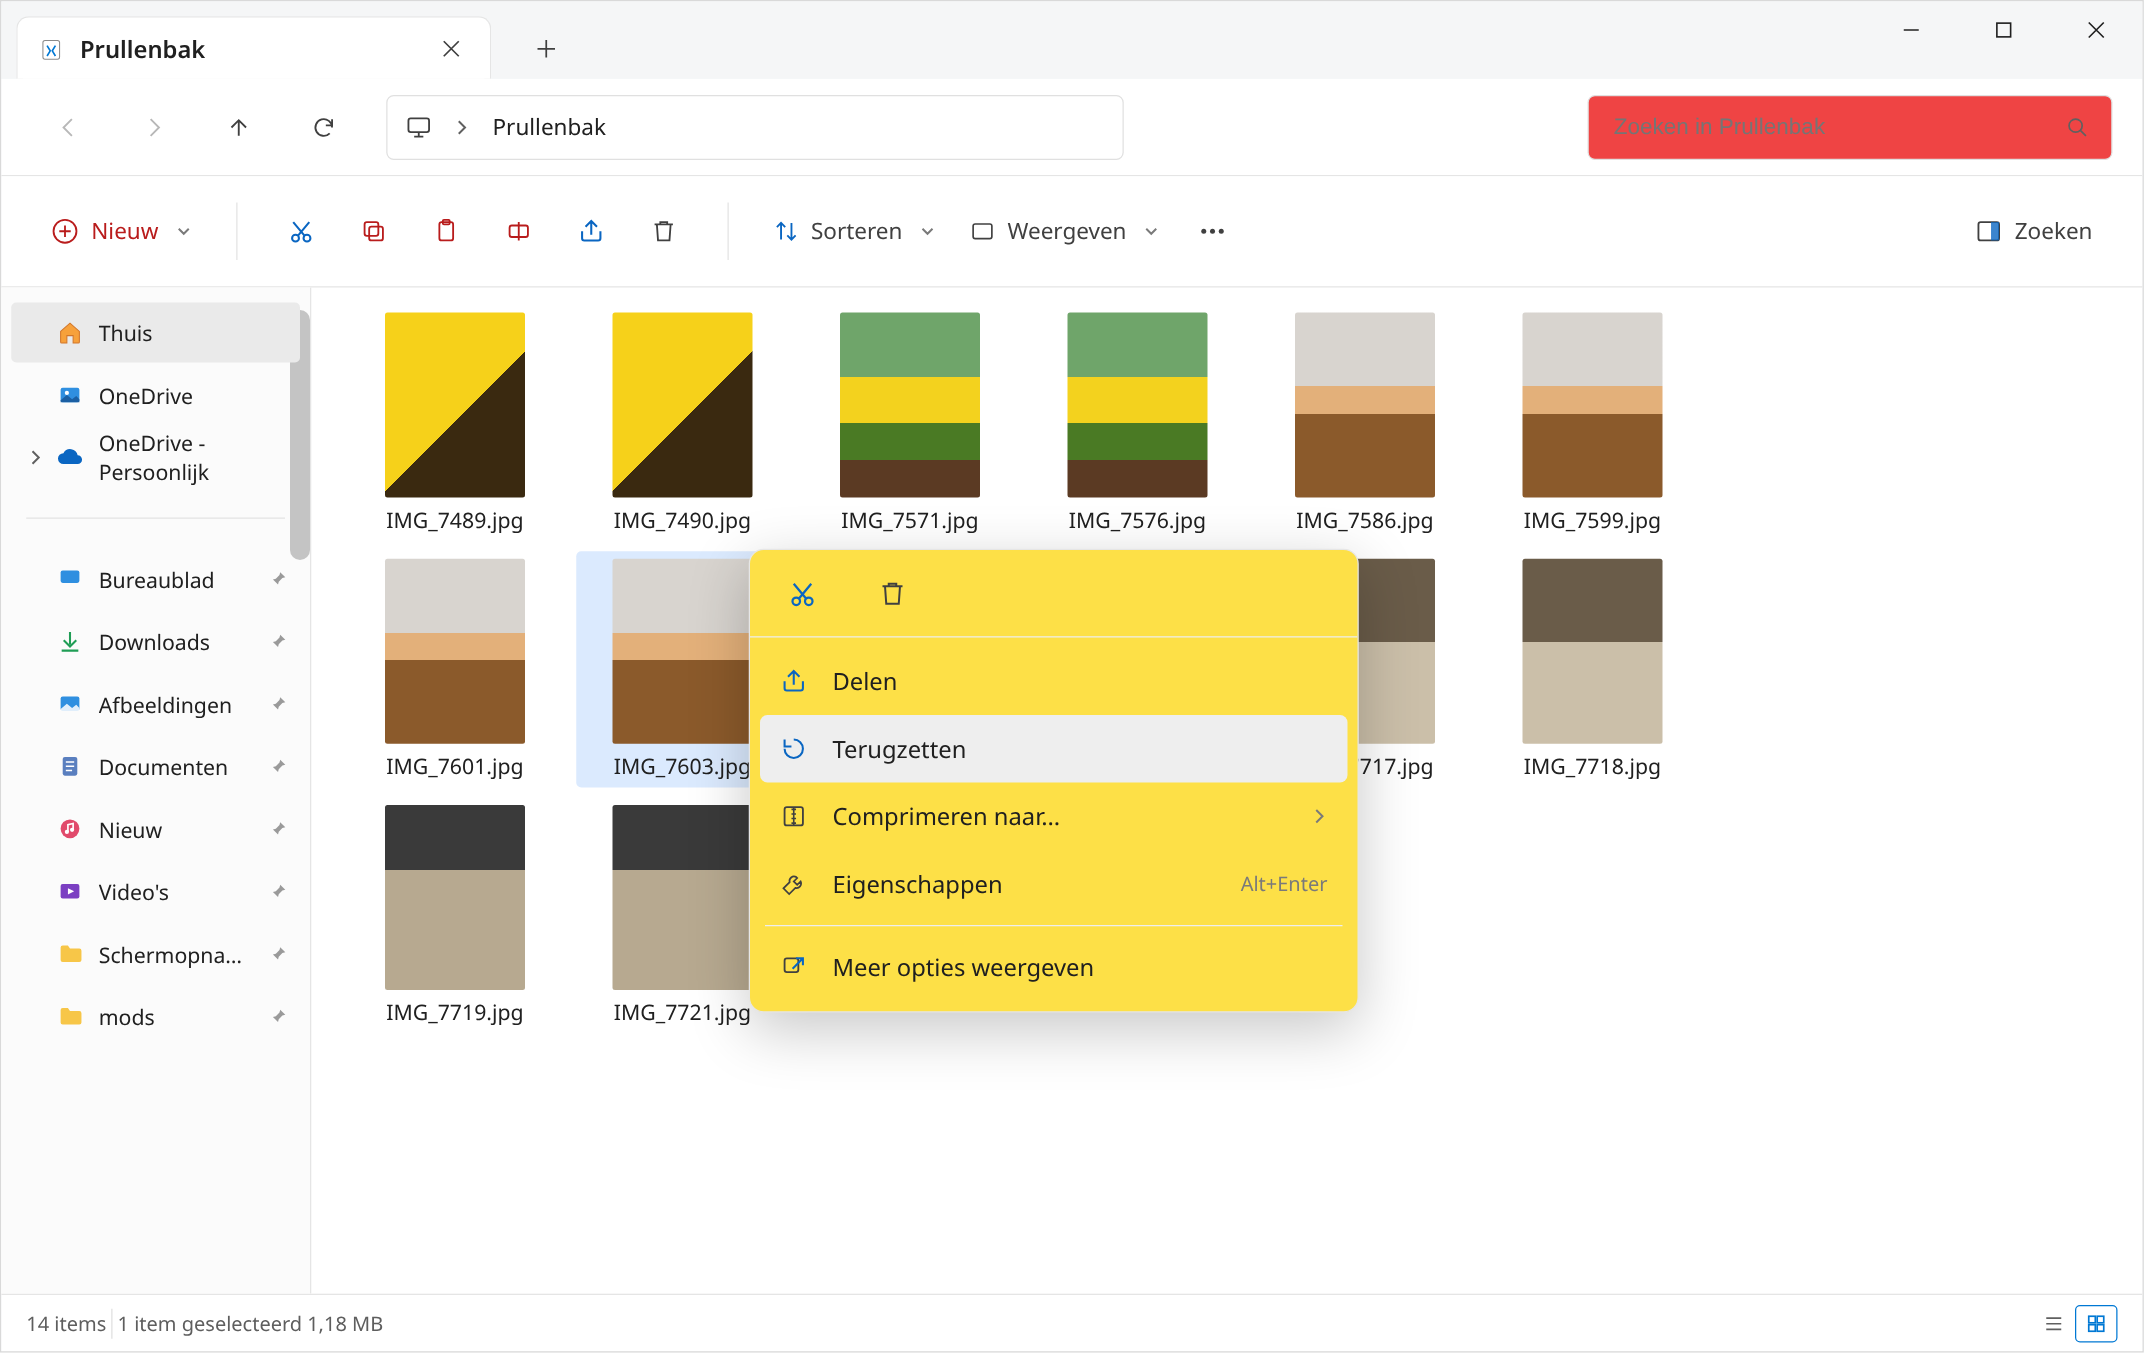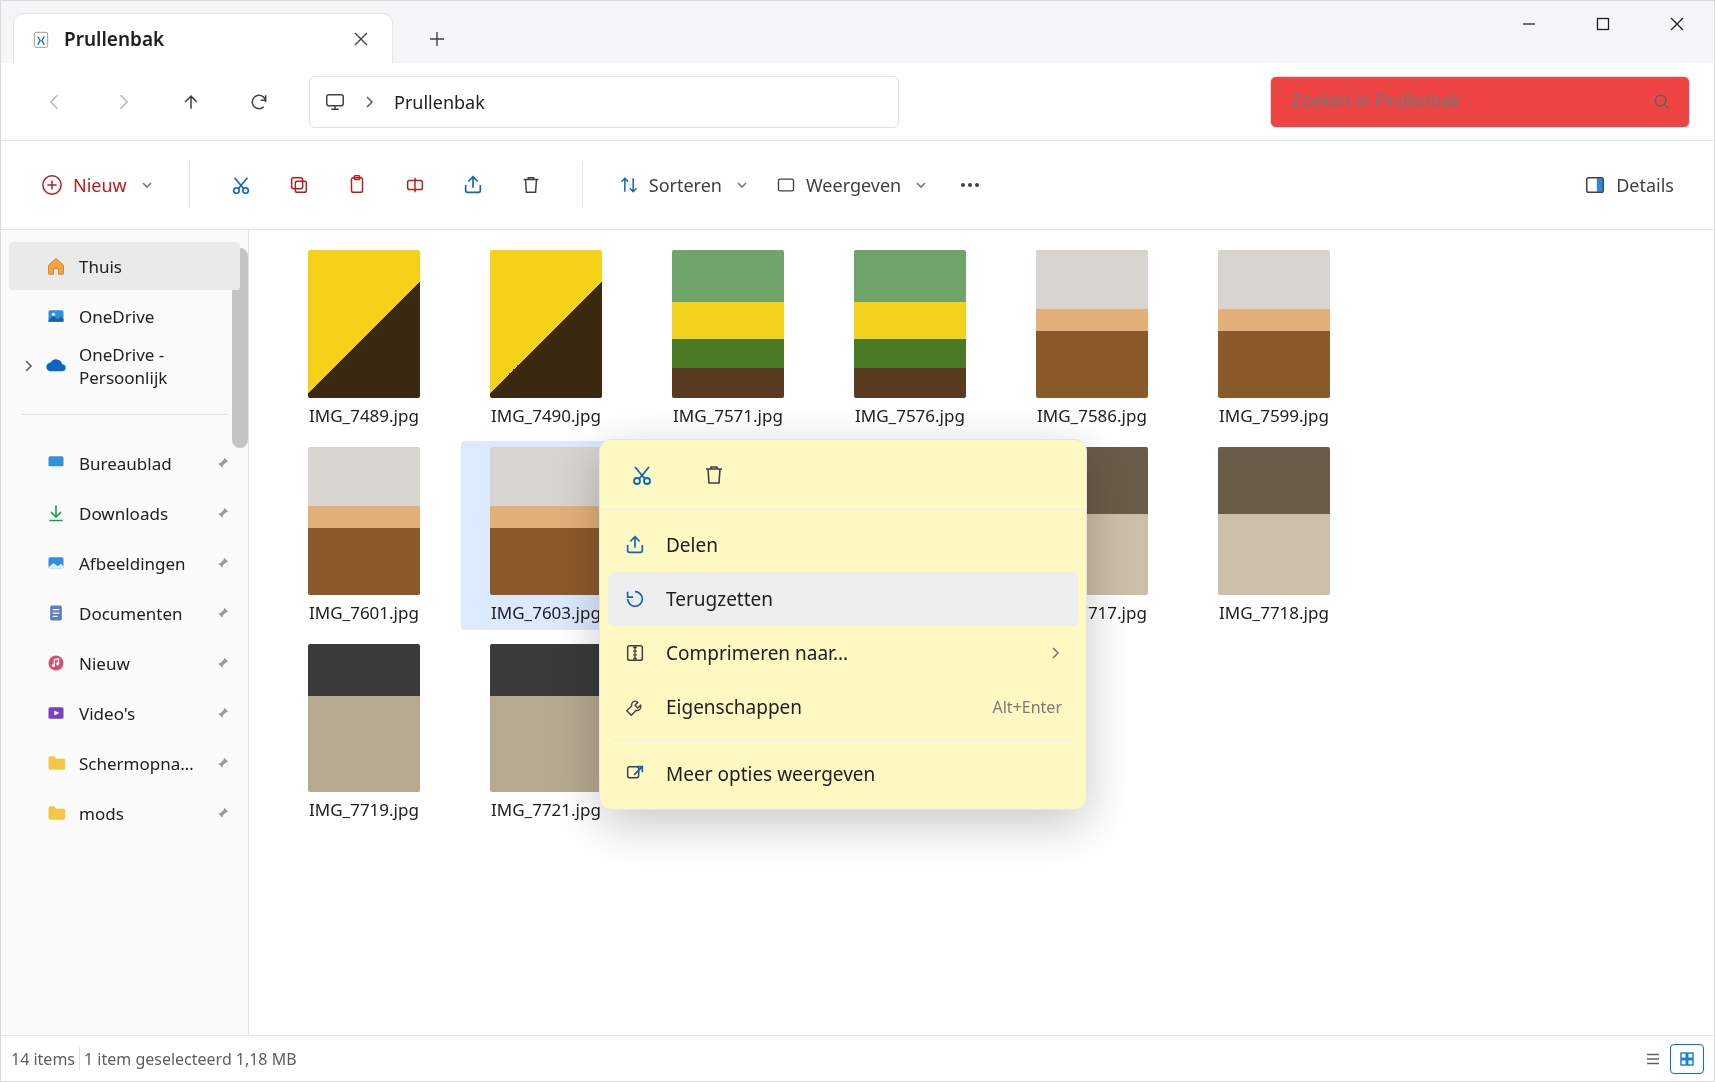--- a/index.html
+++ b/index.html
@@ -90,31 +90,31 @@
   .fname{margin-top:6px;font-size:17px;text-align:center;white-space:nowrap;overflow:hidden;text-overflow:ellipsis;max-width:160px}
 
   
   .th-sunflower-close{background:linear-gradient(135deg,#f6d11a 0 55%,#3a2910 55% 100%)}
   .th-sunflower-sky{background:linear-gradient(180deg,#6fa56a 0 35%,#f3d21e 35% 60%,#4a7a24 60% 80%,#5b3a23 80% 100%)}
   .th-cat-desk{background:linear-gradient(180deg,#d8d4cf 0 40%,#e3b07a 40% 55%,#8b5a2b 55% 100%)}
   .th-dog-inside{background:linear-gradient(180deg,#6a5c49 0 45%,#cbbfa9 45% 100%)}
   .th-dog-paws{background:linear-gradient(180deg,#3a3a3a 0 35%,#b7a990 35% 100%)}
 
   
-  .status{position:absolute; left:0; right:0; bottom:0; height:46px; background:#fff; border-top:1px solid var(--border); display:flex; align-items:center; padding:0 10px; gap:4px; font-size:16px; color:var(--muted)}
+  .status{position:absolute; left:0; right:0; bottom:0; height:46px; background:#fff; border-top:1px solid var(--border); display:flex; align-items:center; padding:0 20px; gap:4px; font-size:16px; color:var(--muted)}
   .status .sep{width:1px; height:24px; background:#e0e0e0}
   .status .spacer{flex:1}
   .view-toggle{display:flex;gap:0}
   .view-toggle .vbtn{width:34px;height:30px;display:flex;align-items:center;justify-content:center;border:1px solid transparent;border-radius:4px}
   .view-toggle .vbtn.active{border-color:var(--accent);color:var(--accent)}
 
   
   .ctx{
     position:absolute; left:598px; top:438px; width:488px;
-    background:#fef9c3; border-radius:12px;
+    background:#fde047; border-radius:12px;
     box-shadow:0 14px 48px rgba(0,0,0,.22);
     border:1px solid #e6e6e6; overflow:hidden; z-index:50;
   }
   .ctx-icons{height:70px;display:flex;align-items:center;gap:36px;padding:0 24px;border-bottom:1px solid #eee}
   .ctx-icn{width:36px;height:36px;display:flex;align-items:center;justify-content:center;border-radius:6px}
   .ctx-list{padding:8px}
   .ctx-item{height:54px;border-radius:6px;display:flex;align-items:center;padding:0 16px;gap:20px;font-size:19px}
   .ctx-item.hovered{background:#eeeeee}
   .ctx-item .spacer{flex:1}
   .ctx-item .hint{color:#7a7a7a;font-size:16px}
@@ -293,21 +293,21 @@
         <circle cx="12" cy="12" r="2" fill="#404040"></circle>
         <circle cx="19" cy="12" r="2" fill="#404040"></circle>
       </svg>
     </div>
   <div class="spacer"></div>
   <div class="t-btn">
     <svg width="22" height="22" viewBox="0 0 24 24">
         <rect x="3" y="4" width="18" height="16" rx="2" fill="none" stroke="#404040" stroke-width="1.6"></rect>
         <rect x="14" y="4" width="7" height="16" fill="#0a66c2" opacity=".8"></rect>
       </svg>
-    <span>Details</span>
+    <span>Zoeken</span>
   </div>
 </div>
 
 <div class="body">
 
   <div class="sidebar">
     <div class="scrollbar"></div>
     <div class="side-list" id="side-top">
         <div class="side-item selected">
           <span class="side-icon">

